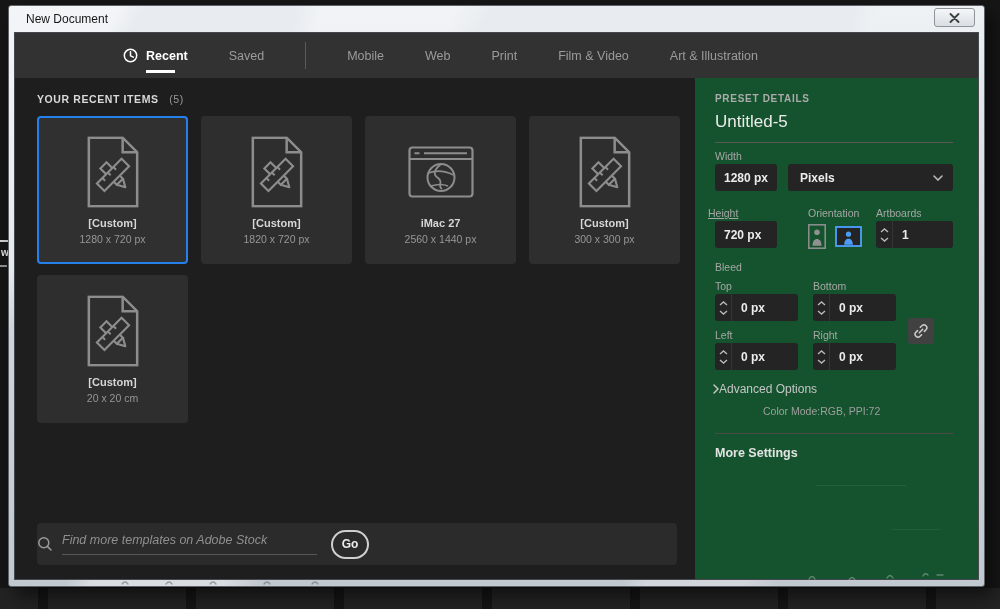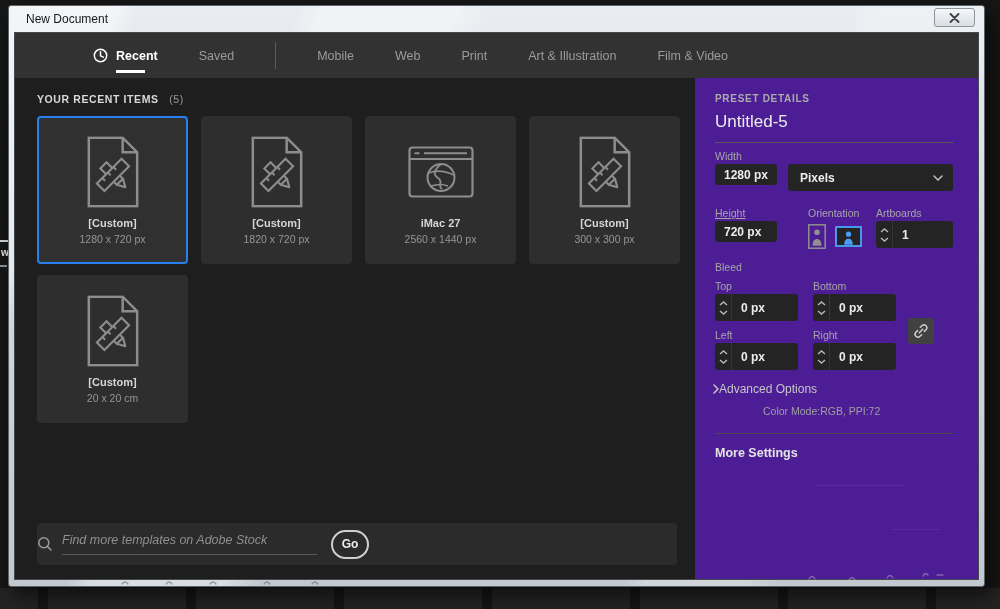--- a/index.html
+++ b/index.html
@@ -29,21 +29,21 @@
   .title-text { position:absolute; left:17px; top:6px; font-size:12px; color:#161616; }
   .close-btn { position:absolute; top:2px; right:9px; width:41px; height:19px;
     background:linear-gradient(180deg,#f5f7f9,#d9dee3); border:1px solid #8d949b;
     border-radius:3px; display:flex; align-items:center; justify-content:center; cursor:pointer; }
 
   .content { position:absolute; left:5px; right:5px; top:26px; bottom:6px;
     background:#1e1e1e; border:1px solid #45494d; }
 
   
   .tabbar { position:absolute; left:0; right:0; top:0; height:45px; background:#323232;
-    display:flex; align-items:center; padding-left:78px; gap:41px; }
+    display:flex; align-items:center; padding-left:108px; gap:41px; }
   .tab { position:relative; display:flex; align-items:center; gap:8px; height:45px;
     color:#9b9b9b; font-size:12.5px; cursor:pointer; }
   .tab--active { color:#ffffff; font-weight:bold; }
   .tab--active::after { content:""; position:absolute; left:23px; bottom:5px; width:29px; height:3px; background:#ffffff; }
   .tab-divider { width:1px; height:27px; background:#5a5a5a; }
 
   
   .main { position:absolute; left:0; top:45px; width:684px; bottom:0; background:#1e1e1e; }
   .recent-heading { position:absolute; left:22px; top:15px; font-size:10.5px; font-weight:bold;
     letter-spacing:.6px; color:#d9d9d9; }
@@ -61,31 +61,31 @@
   .searchbar { position:absolute; left:22px; bottom:14px; width:640px; height:42px;
     background:#2b2b2b; border-radius:4px; display:flex; align-items:center; justify-content:flex-start; }
   .search-icon-wrap { margin-right:9px; display:flex; }
   .search-ph { width:255px; font-size:12.5px; font-style:italic; color:#8f8f8f;
     padding-bottom:7px; border-bottom:1px solid #585858; cursor:text; }
   .go-btn { margin-left:14px; width:38px; height:29px; border:2px solid #cfcfcf; border-radius:15px;
     color:#ececec; font-size:12px; font-weight:bold; display:flex; align-items:center;
     justify-content:center; background:transparent; cursor:pointer; }
 
   
-  .panel { position:absolute; right:0; top:45px; width:283px; bottom:0; background:#4c1d95; }
+  .panel { position:absolute; right:0; top:45px; width:283px; bottom:0; background:#14532d; }
   .abs { position:absolute; }
   .plabel { font-size:10.5px; color:#a6a6a6; }
   .p-heading { left:20px; top:15px; font-size:10px; font-weight:bold; letter-spacing:.7px; color:#ababab; }
   .p-name { left:20px; top:34px; font-size:17px; color:#ececec; cursor:text; }
   .p-div1 { left:20px; width:238px; top:64px; height:1px; background:#585858; }
   .p-div2 { left:20px; width:238px; top:355px; height:1px; background:#4a4a4a; }
 
   .valbox { background:#242424; border-radius:3px; color:#ececec; font-size:12px; font-weight:bold;
     display:flex; align-items:center; cursor:text; }
-  .inp { width:62px; height:21px; padding-left:9px; }
+  .inp { width:62px; height:27px; padding-left:9px; }
   .dd { left:93px; top:86px; width:165px; height:27px; justify-content:space-between;
     padding:0 10px 0 12px; cursor:pointer; }
   .stepfield { height:27px; padding:0; }
   .stepcol { width:17px; height:100%; display:flex; flex-direction:column; align-items:center;
     justify-content:center; gap:4px; border-right:1px solid rgba(255,255,255,.08); cursor:pointer; }
   .stepval { padding-left:9px; }
 
   .orient-btn { display:flex; align-items:center; justify-content:center; cursor:pointer; }
   .link-btn { left:213px; top:240px; width:26px; height:26px; background:#414141; border-radius:3px;
     display:flex; align-items:center; justify-content:center; cursor:pointer; }
@@ -166,24 +166,24 @@
         <div class="tab">
           <span>Mobile</span>
         </div>
         <div class="tab">
           <span>Web</span>
         </div>
         <div class="tab">
           <span>Print</span>
         </div>
         <div class="tab">
+          <span>Film &amp; Video</span>
+        </div>
+        <div class="tab">
           <span>Art &amp; Illustration</span>
-        </div>
-        <div class="tab">
-          <span>Film &amp; Video</span>
         </div>
       </div>
 
       <div class="main">
         <div class="recent-heading">
           <span>YOUR RECENT ITEMS</span>
           <span class="count">(5)</span>
         </div>
 
         <div class="cards">
@@ -254,21 +254,21 @@
         <div class="abs plabel" style="left:20px; top:72px;">Width</div>
         <div class="abs valbox inp" style="left:20px; top:86px;">1280 px</div>
 
         <div class="abs valbox dd">
           <span>Pixels</span>
           <svg width="10" height="6" viewBox="0 0 10 6">
             <path d="M1 1 L5 5 L9 1" fill="none" stroke="#b9b9b9" stroke-width="1.6" stroke-linecap="round"></path>
           </svg>
         </div>
 
-        <div class="abs plabel" style="left:20px; top:129px;text-decoration:underline;">Height</div>
+        <div class="abs plabel" style="left:13px; top:129px;text-decoration:underline;">Height</div>
         <div class="abs valbox inp" style="left:20px; top:143px;">720 px</div>
 
         <div class="abs plabel" style="left:113px; top:129px;">Orientation</div>
         <div class="abs orient-btn" style="left:112px; top:145px; width:20px; height:26px;">
           <svg width="18" height="25" viewBox="0 0 18 25">
             <rect x="0.8" y="0.8" width="16.4" height="23.4" fill="none" stroke="#909090" stroke-width="1.5"></rect>
             <circle cx="9" cy="8.3" r="2.8" fill="#909090"></circle>
             <path d="M4.5 21.8 c0-4.8 2.1-6.8 4.5-6.8 s4.5 2 4.5 6.8 z" fill="#909090"></path>
           </svg>
         </div>

